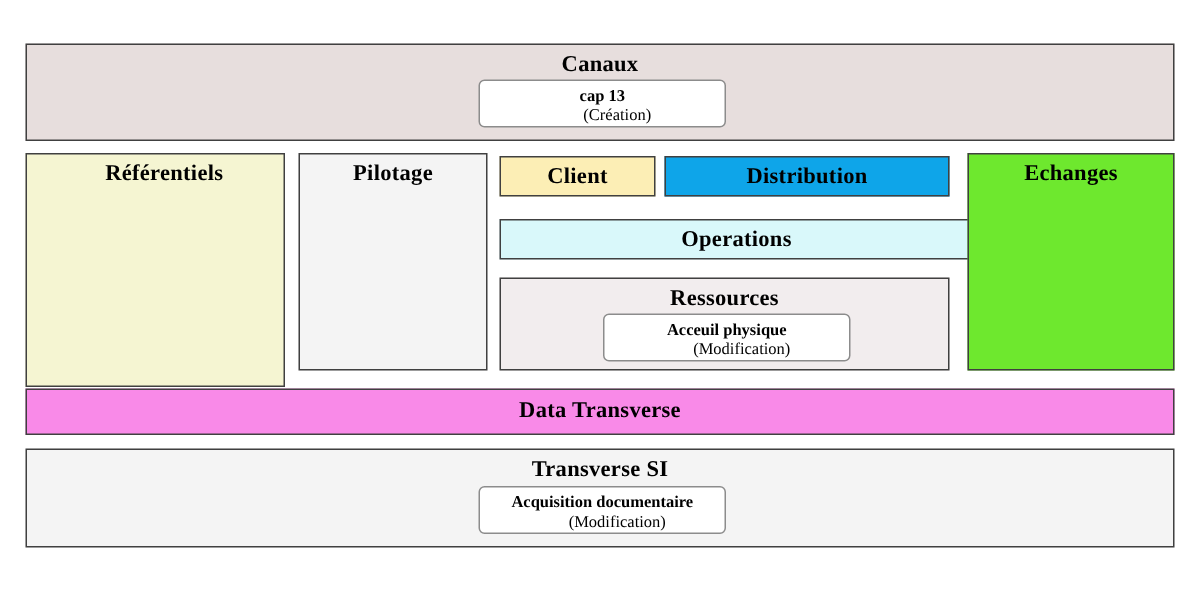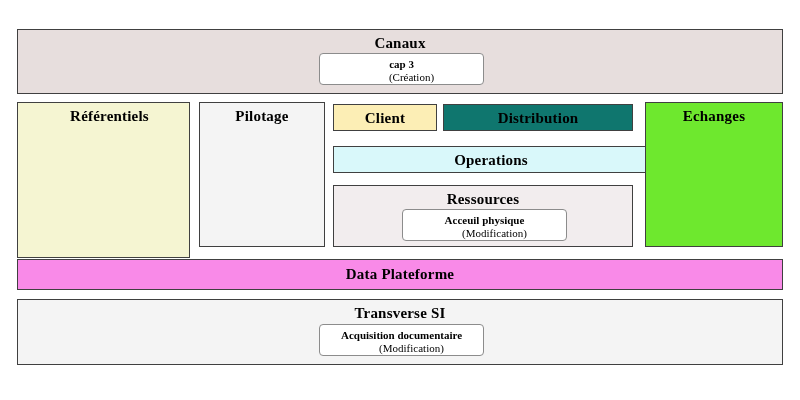--- a/index.html
+++ b/index.html
@@ -89,21 +89,21 @@
     left: 199px; top: 102px; width: 126px; height: 145px;
     background: #f4f4f4;
   }
 
   #client {
     left: 333px; top: 104px; width: 104px; height: 27px;
     background: #fceeb5;
   }
   #distribution {
     left: 443px; top: 104px; width: 190px; height: 27px;
-    background: #0f766e;
+    background: #0ea5e9;
   }
   #operations {
     left: 333px; top: 146px; width: 316px; height: 27px;
     background: #d9f8fa;
   }
   #ressources {
     left: 333px; top: 185px; width: 300px; height: 62px;
     background: #f2edee;
   }
   #ressources-card {
@@ -131,21 +131,21 @@
   }
 </style>
 </head>
 <body>
 
 <div id="app">
 
   <div class="panel" id="canaux">
     <span class="panel-title">Canaux</span>
     <div class="card" id="canaux-card">
-      <span class="card-name">cap 3</span>
+      <span class="card-name">cap 13</span>
       <span class="card-state">(Création)</span>
     </div>
   </div>
 
   <div class="panel" id="referentiels">
     <span class="panel-title">Référentiels</span>
   </div>
 
   <div class="panel" id="pilotage">
     <span class="panel-title">Pilotage</span>
@@ -169,21 +169,21 @@
       <span class="card-name">Acceuil physique</span>
       <span class="card-state">(Modification)</span>
     </div>
   </div>
 
   <div class="panel" id="echanges">
     <span class="panel-title">Echanges</span>
   </div>
 
   <div class="panel" id="data-plateforme">
-    <span class="band-title">Data Plateforme</span>
+    <span class="band-title">Data Transverse</span>
   </div>
 
   <div class="panel" id="transverse">
     <span class="panel-title">Transverse SI</span>
     <div class="card" id="transverse-card">
       <span class="card-name">Acquisition documentaire</span>
       <span class="card-state">(Modification)</span>
     </div>
   </div>
 

